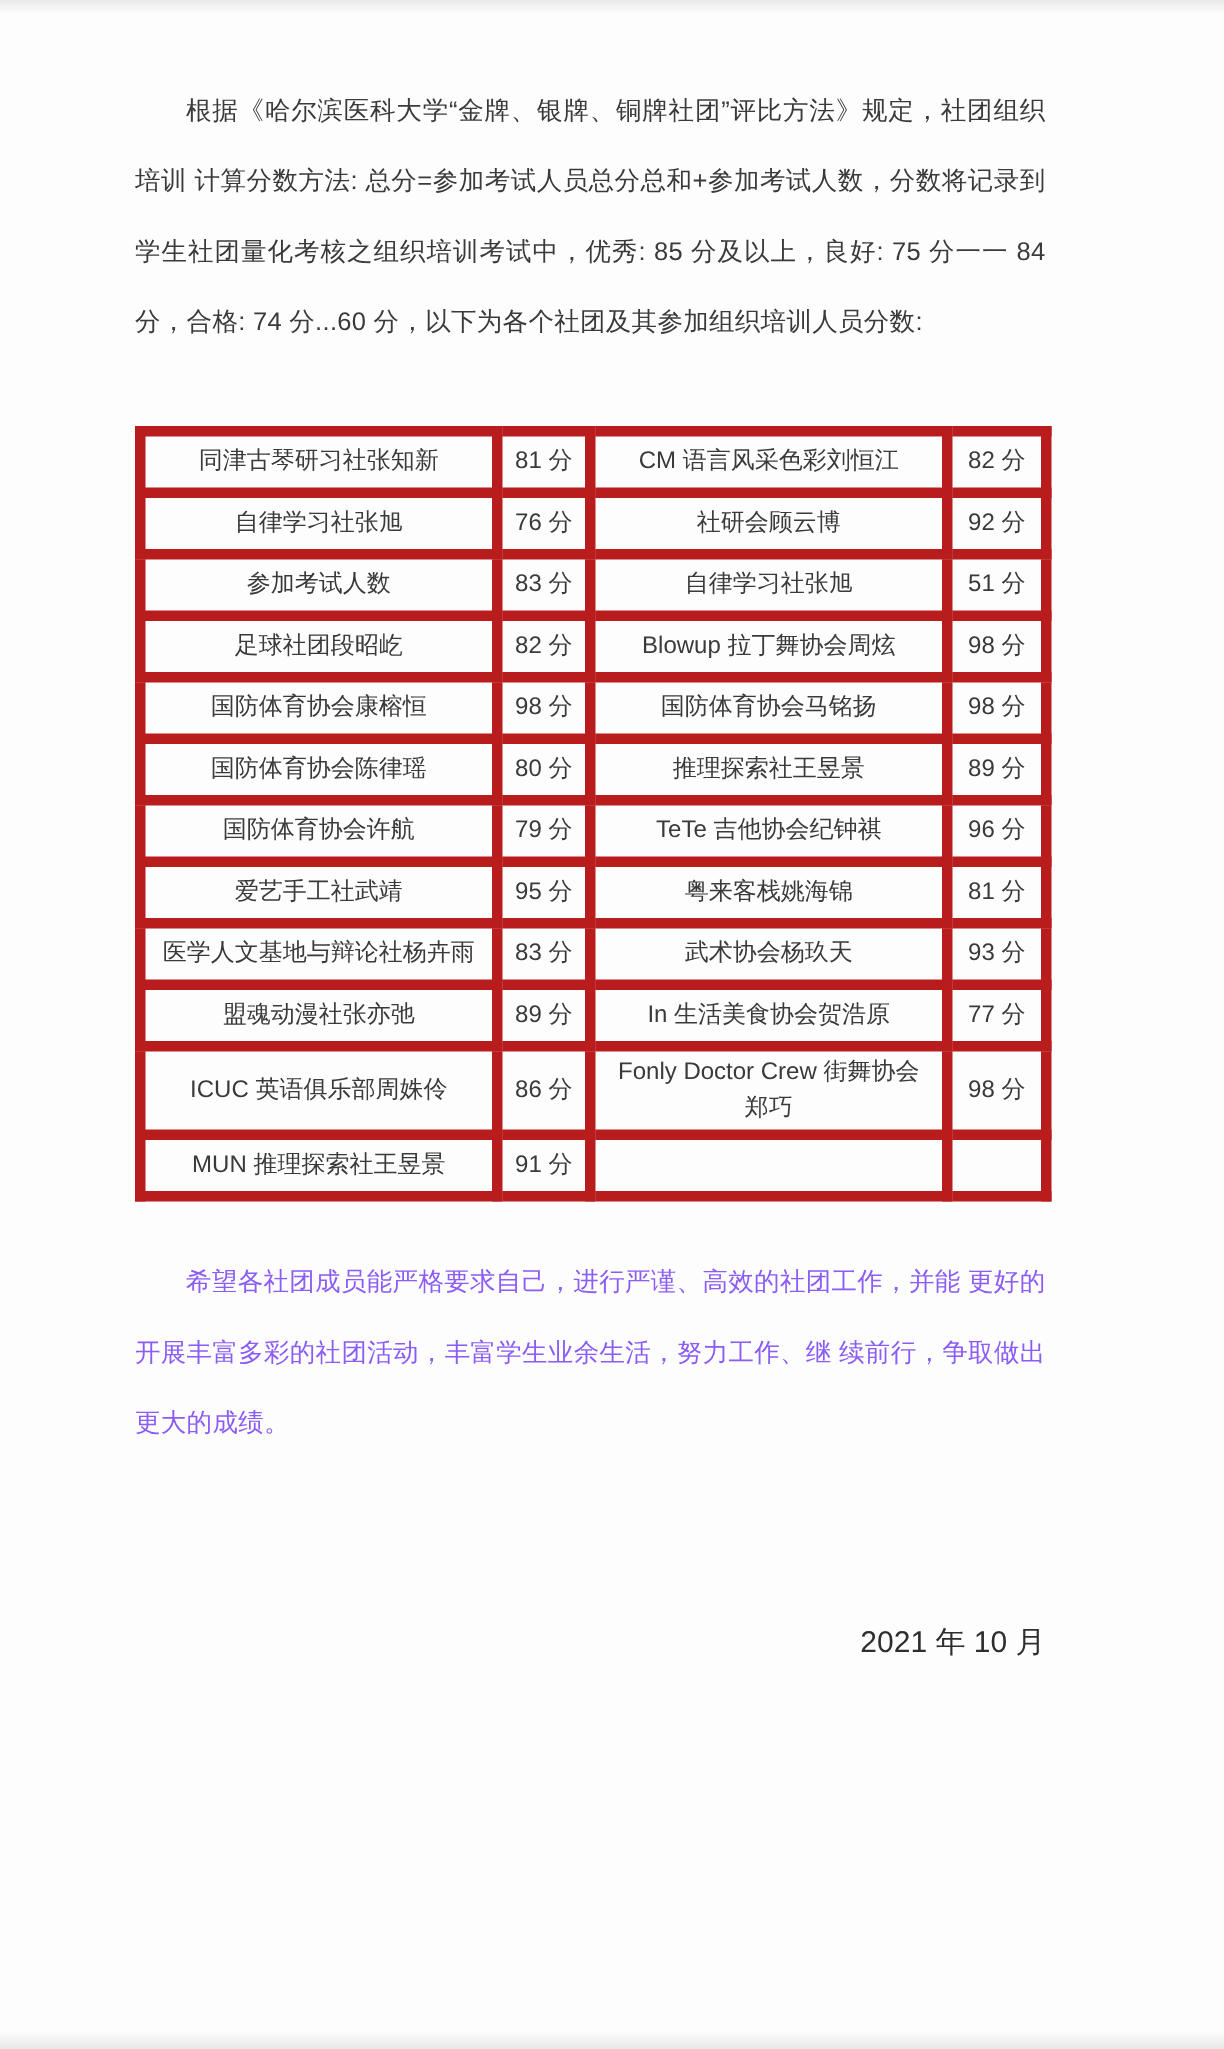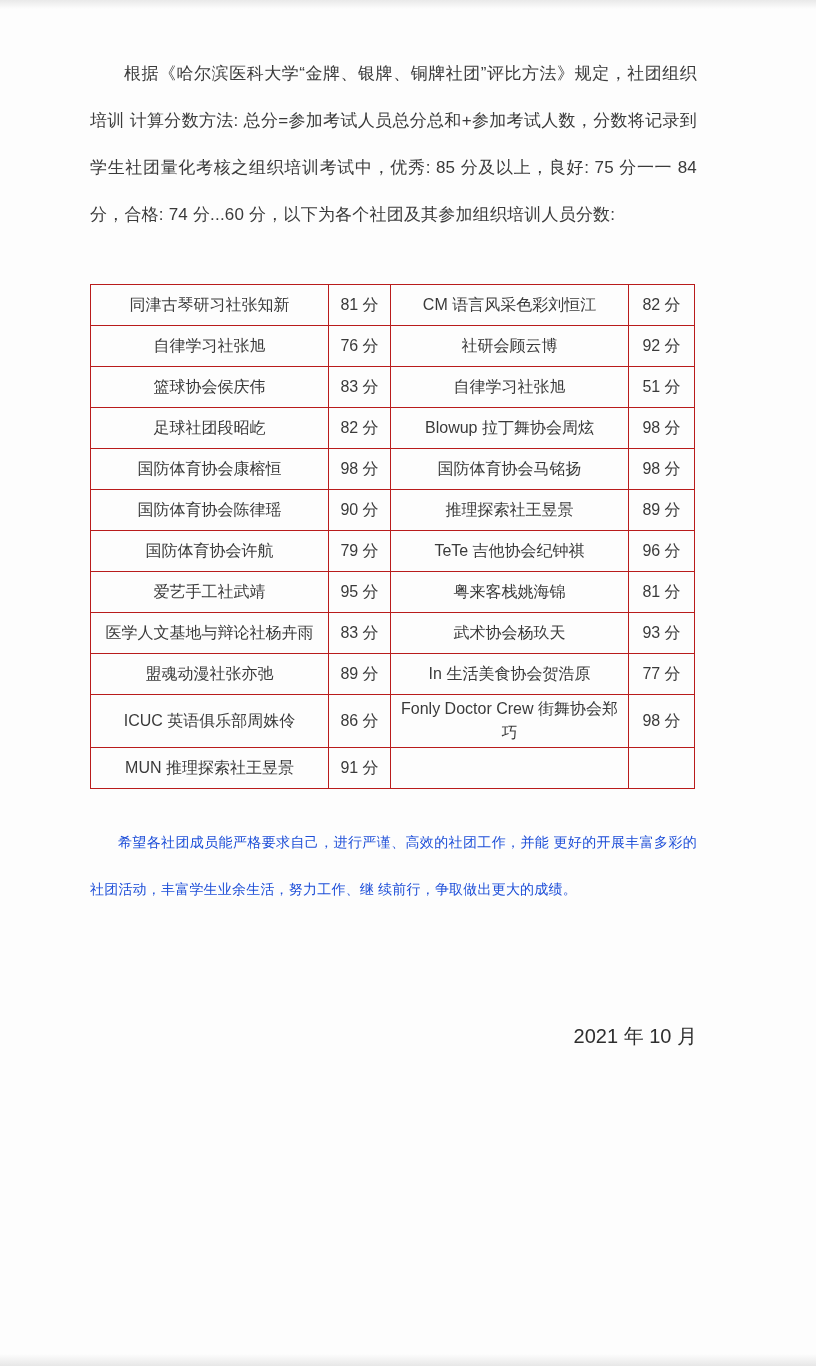--- a/index.html
+++ b/index.html
@@ -41,38 +41,38 @@
     text-indent: 2em;
     color: #3a3a3a;
   }
   table.score-table {
     margin-top: 46px;
     width: 604px;
     border-collapse: collapse;
     table-layout: fixed;
   }
   td {
-    border: 1px solid #b91c1c;
+    border: 7px solid #b91c1c;
     text-align: center;
     vertical-align: middle;
     font-size: 16px;
     line-height: 1.5;
     height: 41px;
     padding: 2px 8px;
     color: #3a3a3a;
     word-break: break-word;
   }
   .closing {
     margin-top: 30px;
-    font-size: 14px;
+    font-size: 17px;
     line-height: 47px;
     letter-spacing: 0.2px;
     text-align: justify;
     text-indent: 2em;
-    color: #1d4ed8;
+    color: #8b5cf6;
   }
   .signature {
     margin-top: 96px;
     text-align: right;
     font-size: 20px;
     line-height: 30px;
     color: #2e2e2e;
   }
   .date {
     margin-top: 108px;
@@ -105,40 +105,40 @@
             <td>CM 语言风采色彩刘恒江</td>
             <td>82 分</td>
           </tr>
           <tr>
             <td>自律学习社张旭</td>
             <td>76 分</td>
             <td>社研会顾云博</td>
             <td>92 分</td>
           </tr>
           <tr>
-            <td>篮球协会侯庆伟</td>
+            <td>参加考试人数</td>
             <td>83 分</td>
             <td>自律学习社张旭</td>
             <td>51 分</td>
           </tr>
           <tr>
             <td>足球社团段昭屹</td>
             <td>82 分</td>
             <td>Blowup 拉丁舞协会周炫</td>
             <td>98 分</td>
           </tr>
           <tr>
             <td>国防体育协会康榕恒</td>
             <td>98 分</td>
             <td>国防体育协会马铭扬</td>
             <td>98 分</td>
           </tr>
           <tr>
             <td>国防体育协会陈律瑶</td>
-            <td>90 分</td>
+            <td>80 分</td>
             <td>推理探索社王昱景</td>
             <td>89 分</td>
           </tr>
           <tr>
             <td>国防体育协会许航</td>
             <td>79 分</td>
             <td>TeTe 吉他协会纪钟祺</td>
             <td>96 分</td>
           </tr>
           <tr>

